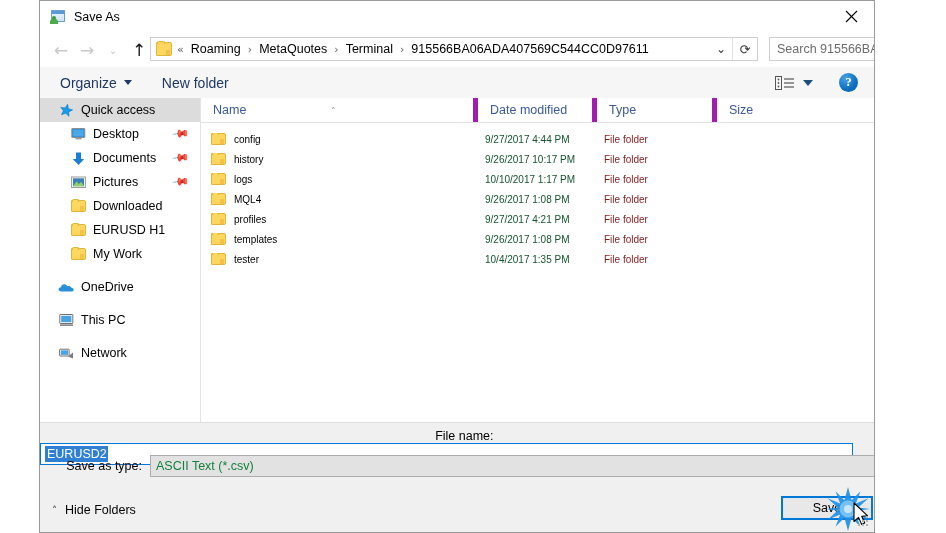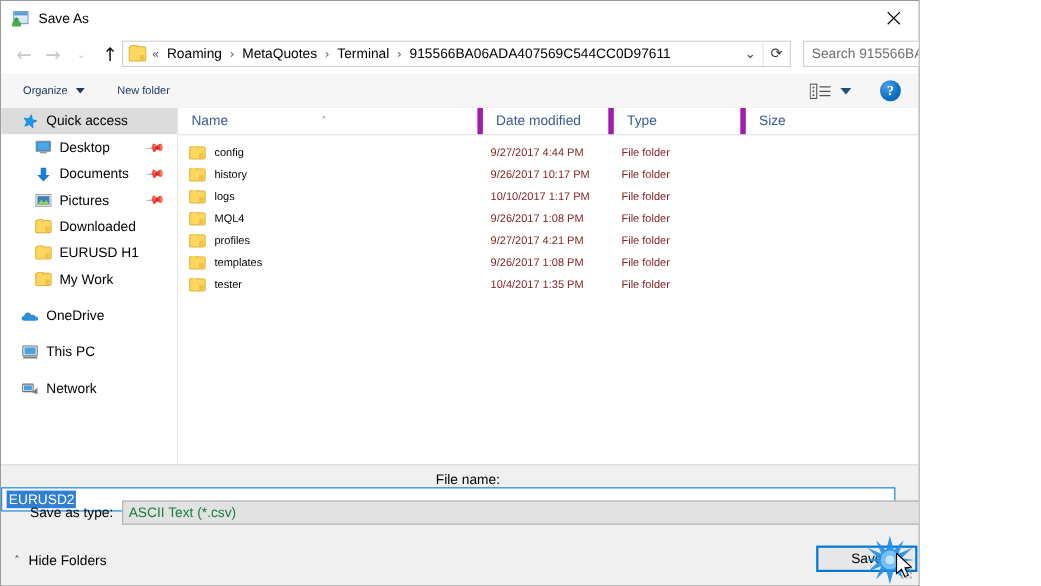--- a/index.html
+++ b/index.html
@@ -15,20 +15,21 @@
     -webkit-font-smoothing: antialiased;
   }
   #dialog {
     position: relative;
     width: 836px;
     height: 533px;
     background: #ffffff;
     border: 1px solid #9a9a9a;
     box-sizing: border-box;
     overflow: hidden;
+    margin-left: 39px;
   }
 
   
   .titlebar {
     position: absolute;
     left: 0; top: 0;
     width: 100%;
     height: 32px;
     background: #ffffff;
     display: flex;
@@ -207,21 +208,21 @@
     position: absolute;
     left: 0; top: 66px;
     width: 100%;
     height: 31px;
     background: #f6f6f6;
     border-bottom: 1px solid #e2e2e2;
     display: flex;
     align-items: center;
   }
   .tb-item {
-    font-size: 10px;
+    font-size: 14px;
     color: #1f3864;
     display: flex;
     align-items: center;
     padding: 3px 6px;
   }
   .tb-item.organize { margin-left: 14px; }
   .tb-item.newfolder { margin-left: 18px; }
   .tb-caret {
     margin-left: 7px;
     width: 0; height: 0;
@@ -364,21 +365,21 @@
     white-space: nowrap;
     overflow: hidden;
   }
   .fcell.name {
     width: 272px;
     display: flex;
     align-items: center;
     padding-left: 10px;
     color: #000;
   }
-  .fcell.date { width: 119px; color: #7f1d1d; }
+  .fcell.date { width: 119px; color: #14532d; }
   .fcell.type { width: 120px; color: #7f1d1d; }
   .fcell.size { width: 80px; color: #3d3d3d; }
   .frow .mini-folder { margin-right: 8px; flex: none; }
 
   
   .bottom-pane {
     position: absolute;
     left: 0; top: 421px;
     width: 100%;
     height: 111px;

